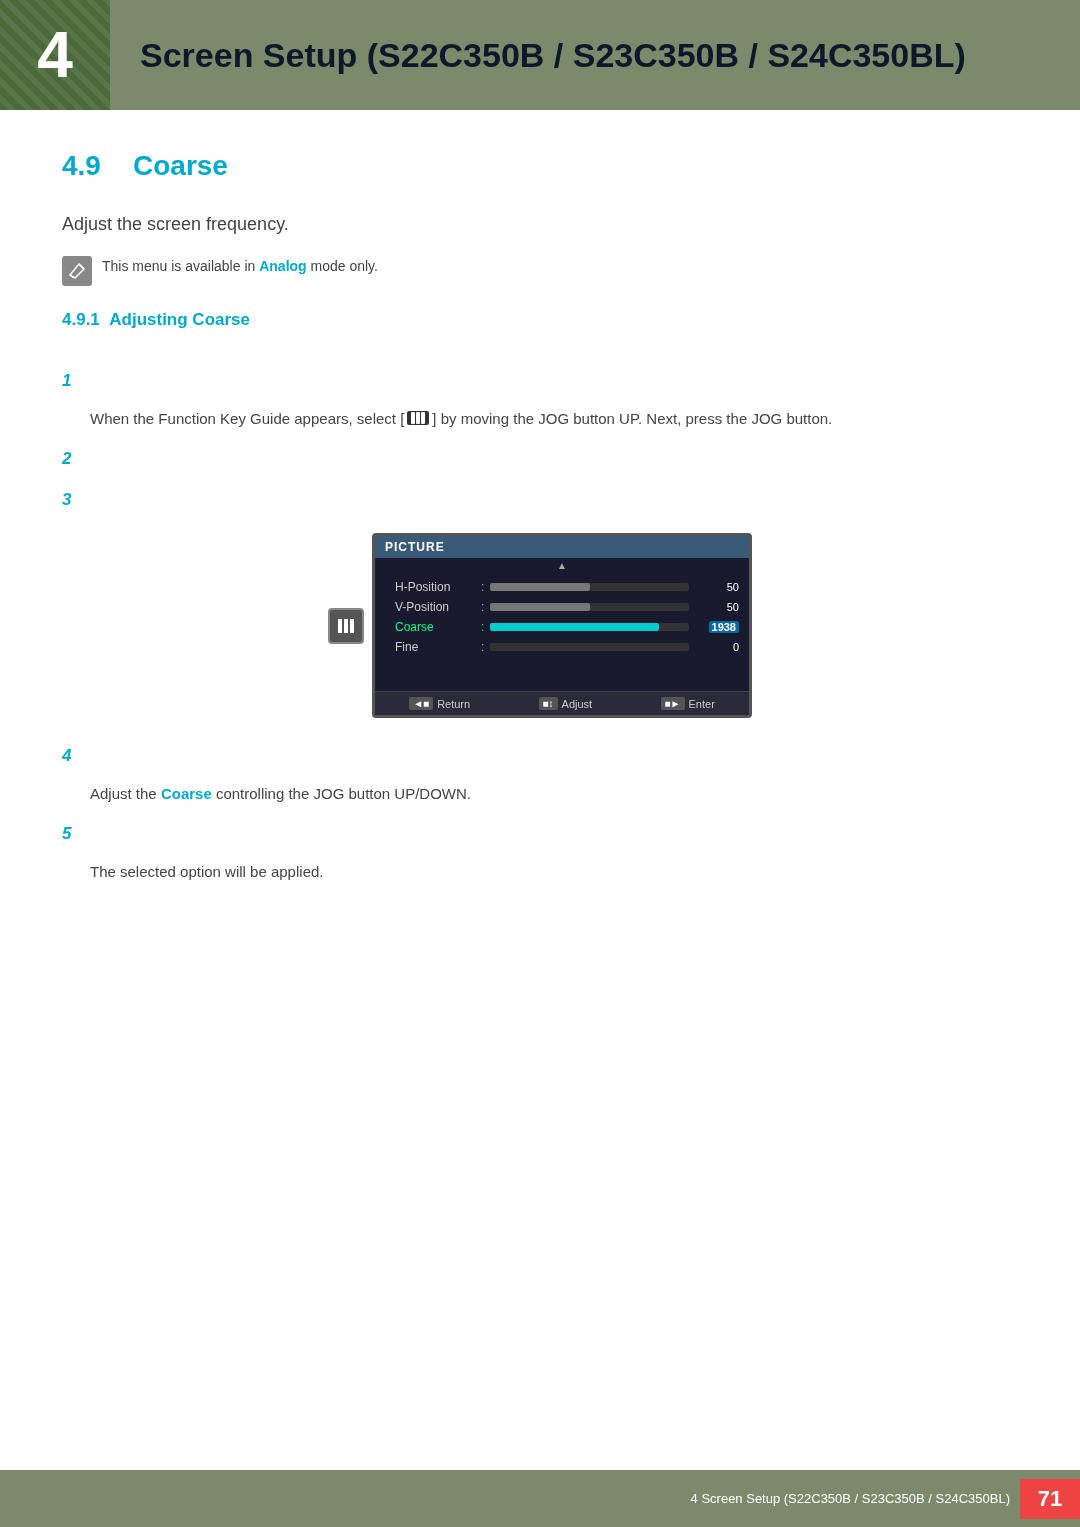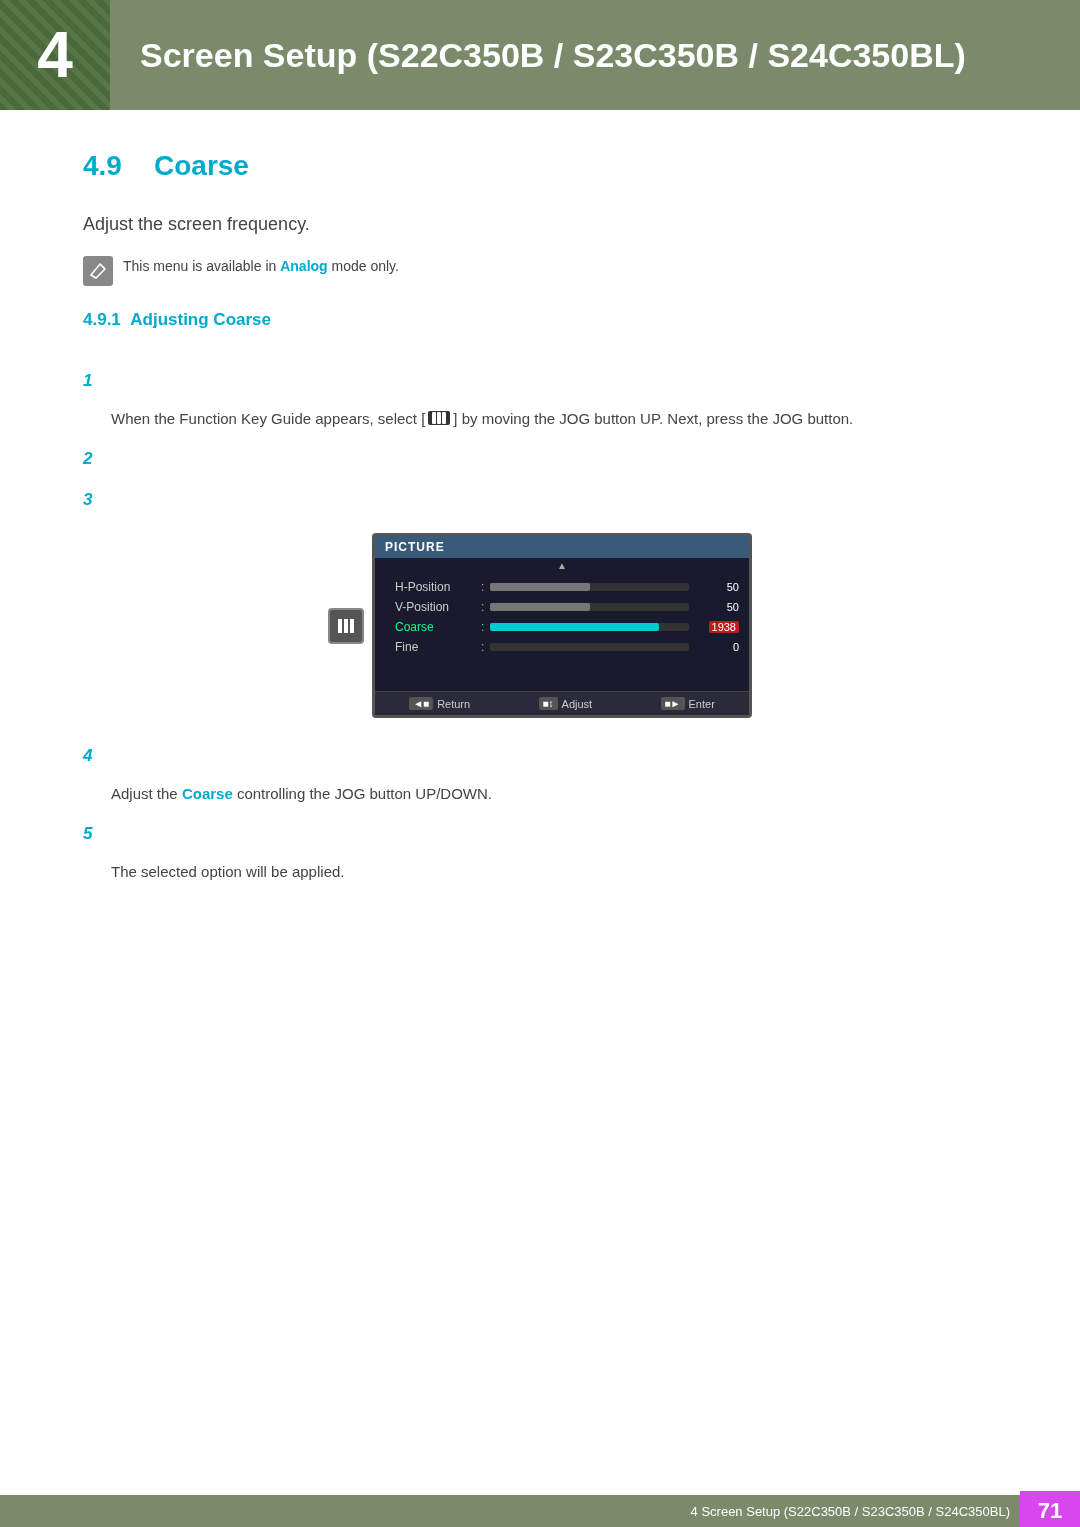--- a/index.html
+++ b/index.html
@@ -31,29 +31,29 @@
       align-items: center;
       justify-content: center;
       flex-shrink: 0;
     }
     .chapter-title-box {
       padding: 20px 30px;
       display: flex;
       align-items: center;
     }
     .chapter-title-box h1 {
-      color: #ffffff;
+      color: #0f172a;
       font-size: 34px;
       font-weight: bold;
       line-height: 1.25;
     }
 
     
     .content {
-      padding: 0 83px;
+      padding: 0 62px;
     }
 
     
     .section-heading {
       display: flex;
       align-items: baseline;
       margin-bottom: 28px;
     }
     .section-number {
       color: #00aacc;
@@ -263,23 +263,24 @@
     }
     .bar-fill.gray { background: #777; }
     .bar-fill.cyan { background: #00cccc; }
     .bar-value {
       color: #fff;
       font-size: 11px;
       min-width: 30px;
       text-align: right;
     }
     .bar-value.highlight {
-      background: #b91c1c;
+      background: #0369a1;
       padding: 0 3px;
       border-radius: 2px;
+      font-weight: bold;
     }
     .menu-footer {
       display: flex;
       justify-content: space-around;
       background: #2a2a3a;
       padding: 5px 0;
       border-top: 1px solid #444;
     }
     .footer-btn {
       display: flex;
@@ -295,34 +296,34 @@
       font-size: 10px;
       color: #fff;
     }
 
     
     .page-footer {
       position: absolute;
       bottom: 0;
       left: 0;
       right: 0;
-      height: 32px;
+      height: 57px;
       background: #7a8a6a;
       display: flex;
       align-items: center;
       justify-content: flex-end;
       padding-right: 0;
     }
     .footer-text {
       color: #fff;
       font-size: 13px;
       padding-right: 10px;
     }
     .footer-page-num {
-      background: #d946ef;
+      background: #ef4444;
       color: #fff;
       font-size: 22px;
       font-weight: bold;
       width: 60px;
       height: 40px;
       display: flex;
       align-items: center;
       justify-content: center;
     }
 

